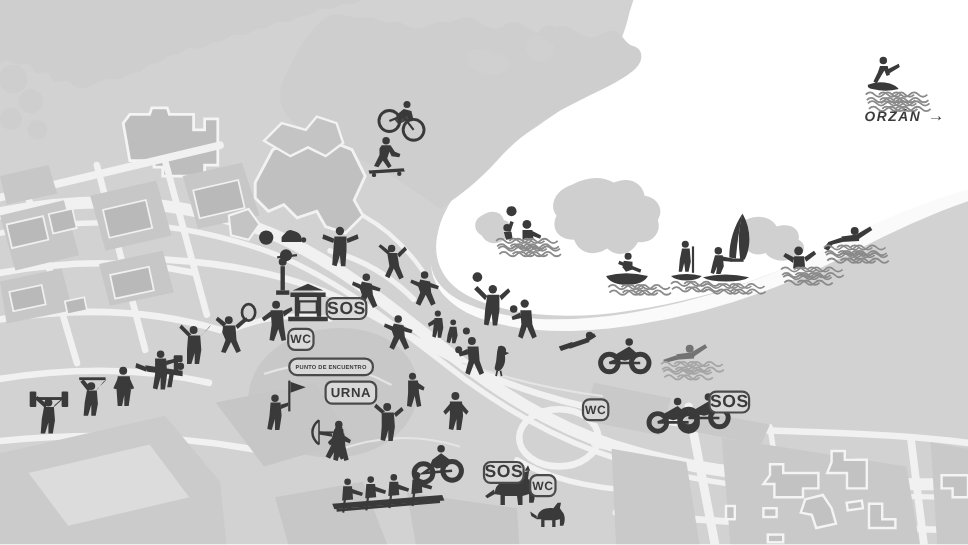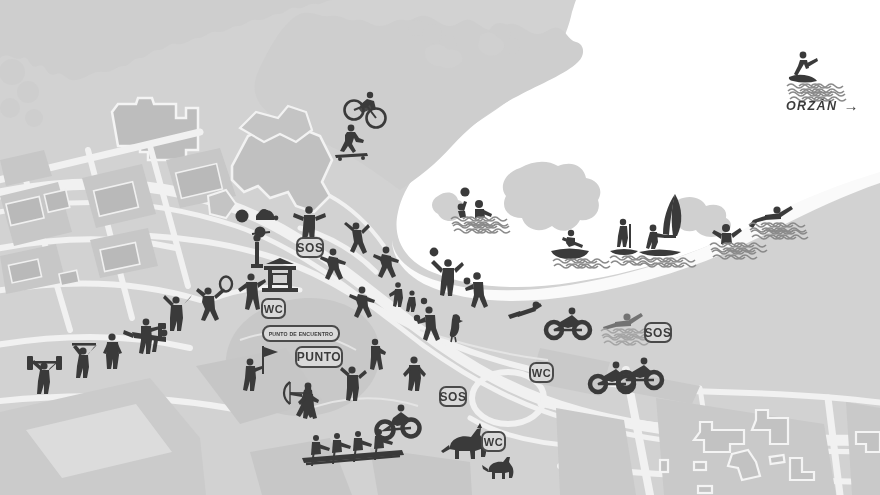--- a/index.html
+++ b/index.html
@@ -14,21 +14,21 @@
     display:flex;align-items:center;justify-content:center;
     background:#d9d9d9;
     border:2px solid #4a4a4a;
     border-radius:9px;
     color:#3b3b3b;
     font-weight:bold;
     letter-spacing:.5px;
     box-sizing:border-box;
     white-space:nowrap;
   }
-  .marker.sos{width:28px;height:21px;font-size:12px;border-radius:7px;}
+  .marker.sos{width:38px;height:21px;font-size:16px;border-radius:7px;margin-top:33px;}
   .marker.wc{width:25px;height:21px;font-size:11px;border-radius:7px;}
   .marker.urna{width:48px;height:22px;font-size:12px;border-radius:7px;}
   .marker.meet{width:78px;height:17px;font-size:5.2px;border-radius:8px;letter-spacing:.2px;}
   .ocean-label{
     position:absolute;
     display:flex;align-items:center;gap:6px;
     font-style:italic;font-weight:bold;font-size:12.5px;
     color:#3b3b3b;letter-spacing:1.4px;text-align:right;
   }
   .ocean-label .arrow{font-style:normal;font-size:15px;line-height:1;}
@@ -704,21 +704,21 @@
       <div class="marker sos" style="left: 296px; top: 237px;">
         <span>SOS</span>
       </div>
       <div class="marker wc" style="left: 261px; top: 298px;">
         <span>WC</span>
       </div>
       <div class="marker meet" style="left: 262px; top: 325px;">
         <span>PUNTO DE ENCUENTRO</span>
       </div>
       <div class="marker urna" style="left: 295px; top: 346px;">
-        <span>PUNTO</span>
+        <span>URNA</span>
       </div>
       <div class="marker sos" style="left: 439px; top: 386px;">
         <span>SOS</span>
       </div>
       <div class="marker wc" style="left: 481px; top: 431px;">
         <span>WC</span>
       </div>
       <div class="marker wc" style="left: 529px; top: 362px;">
         <span>WC</span>
       </div>

